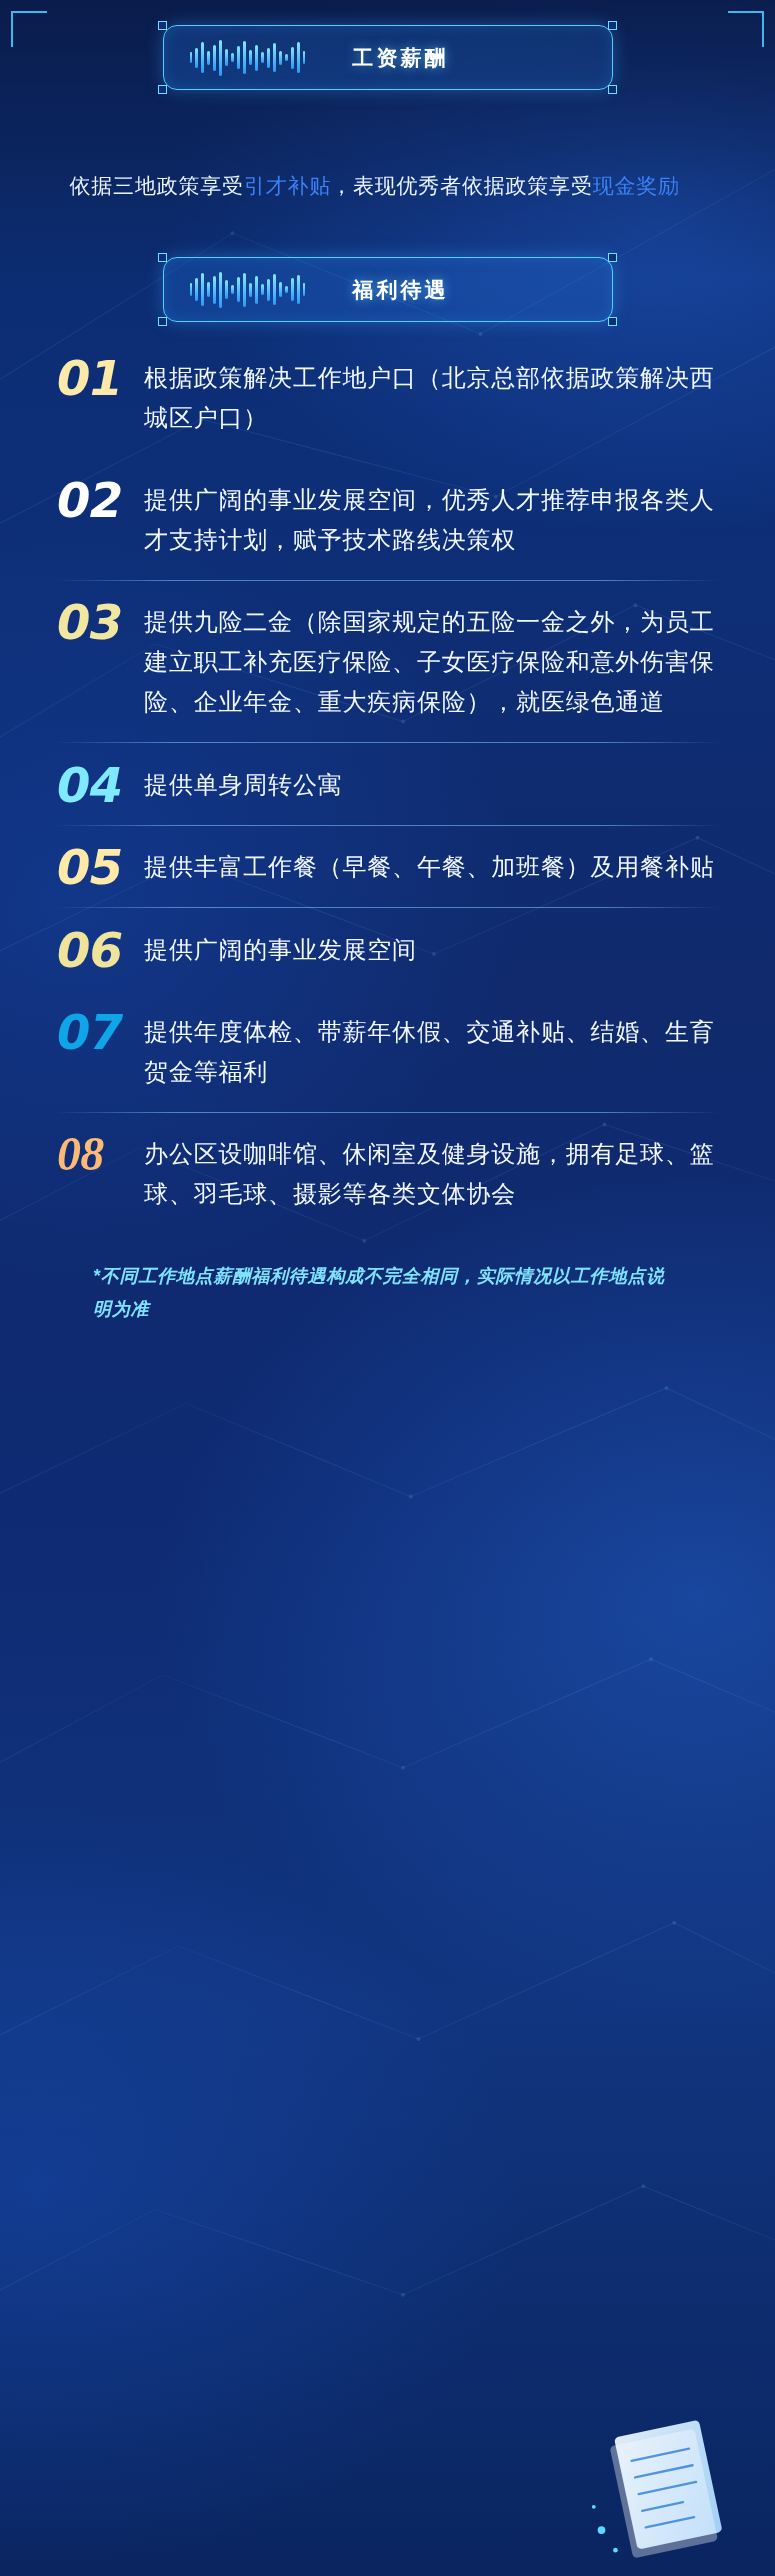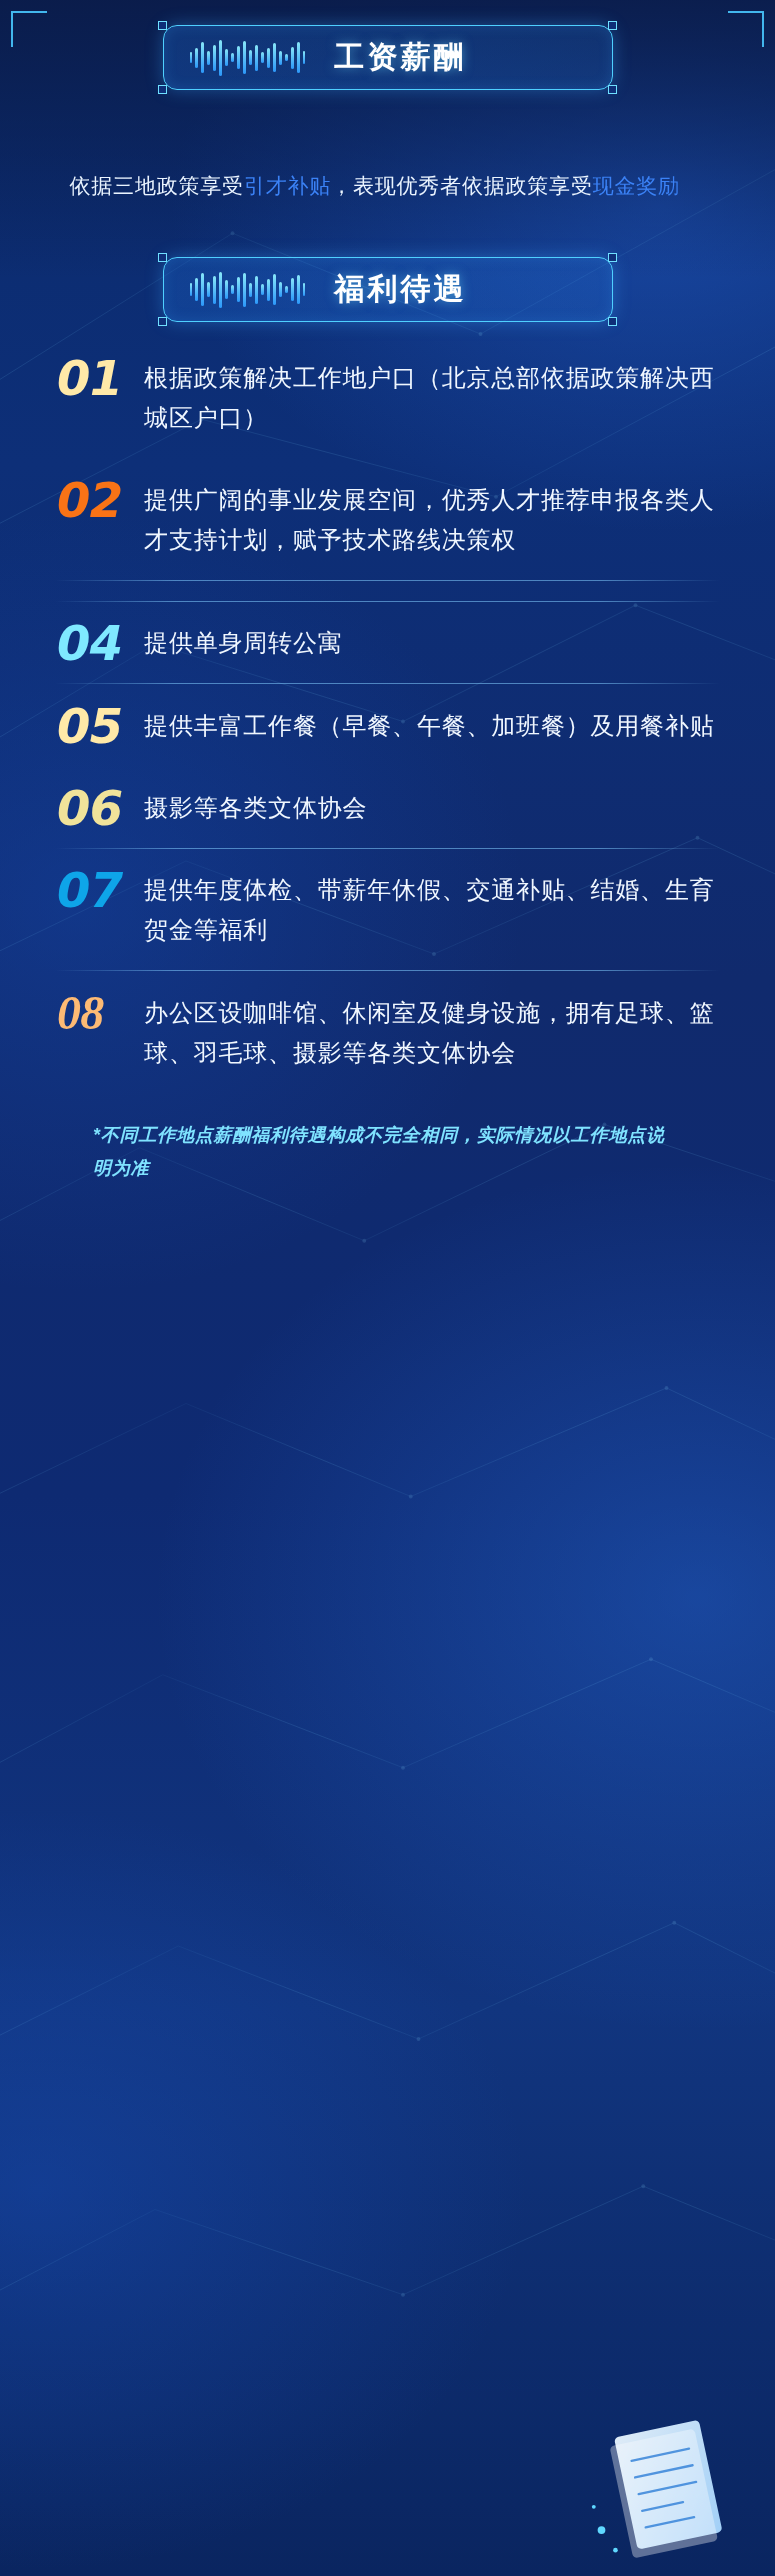--- a/index.html
+++ b/index.html
@@ -75,21 +75,21 @@
     height: 36px; margin-left: 26px; width: 116px;
   }
   .eq i {
     display: block; width: 3.1px; border-radius: 1.6px;
     background: linear-gradient(180deg, #8ef0ff, #2d9cff);
     opacity: .95;
   }
   .section-title {
     flex: 1;
     text-align: center;
-    font-size: 30px;
+    font-size: 21px;
     font-weight: bold;
     letter-spacing: 3.1px;
     color: #ffffff;
     padding-right: 116px;
     text-shadow: 0 0 11px rgba(110,220,255,0.55);
   }
 
   
   .para {
     width: 636px;
@@ -115,21 +115,21 @@
     flex: 0 0 87px;
     font-family: "DejaVu Sans", sans-serif;
     font-size: 48px;
     font-weight: bold;
     font-style: italic;
     line-height: 40px;
     letter-spacing: -0.8px;
     padding-top: 1.6px;
   }
   .num.c1 { color: #ffe9a8; }
-  .num.c2 { color: #f97316; }
+  .num.c2 { color: #ffffff; }
   .num.c3 { color: #f2e7a0; }
   .num.c4 { color: #7fe9ff; }
   .num.c5 { color: #ffe9a8; }
   .num.c6 { color: #f0e39a; }
   .num.c7 { color: #0ea5e9; }
   .num.c8 { color: #fdba74; font-family: Liberation Serif, serif; }
   .itxt {
     flex: 1;
     font-size: 24px;
     line-height: 40px;
@@ -291,37 +291,41 @@
       <span class="itxt">根据政策解决工作地户口（北京总部依据政策解决西城区户口）</span>
     </div>
     <div class="sep"></div>
 
     <div class="item">
       <span class="num c2">02</span>
       <span class="itxt">提供广阔的事业发展空间，优秀人才推荐申报各类人才支持计划，赋予技术路线决策权</span>
     </div>
     <div class="sep"></div>
 
+    <div class="item">
+      <span class="num c3">03</span>
+      <span class="itxt">提供九险二金（除国家规定的五险一金之外，为员工建立职工补充医疗保险、子女医疗保险和意外伤害保险、企业年金、重大疾病保险），就医绿色通道</span>
+    </div>
     <div class="sep"></div>
 
     <div class="item">
       <span class="num c4">04</span>
       <span class="itxt">提供单身周转公寓</span>
     </div>
     <div class="sep"></div>
 
     <div class="item">
       <span class="num c5">05</span>
       <span class="itxt">提供丰富工作餐（早餐、午餐、加班餐）及用餐补贴</span>
     </div>
     <div class="sep"></div>
 
     <div class="item">
       <span class="num c6">06</span>
-      <span class="itxt">摄影等各类文体协会</span>
+      <span class="itxt">提供广阔的事业发展空间</span>
     </div>
     <div class="sep"></div>
 
     <div class="item">
       <span class="num c7">07</span>
       <span class="itxt">提供年度体检、带薪年休假、交通补贴、结婚、生育贺金等福利</span>
     </div>
     <div class="sep"></div>
 
     <div class="item">

